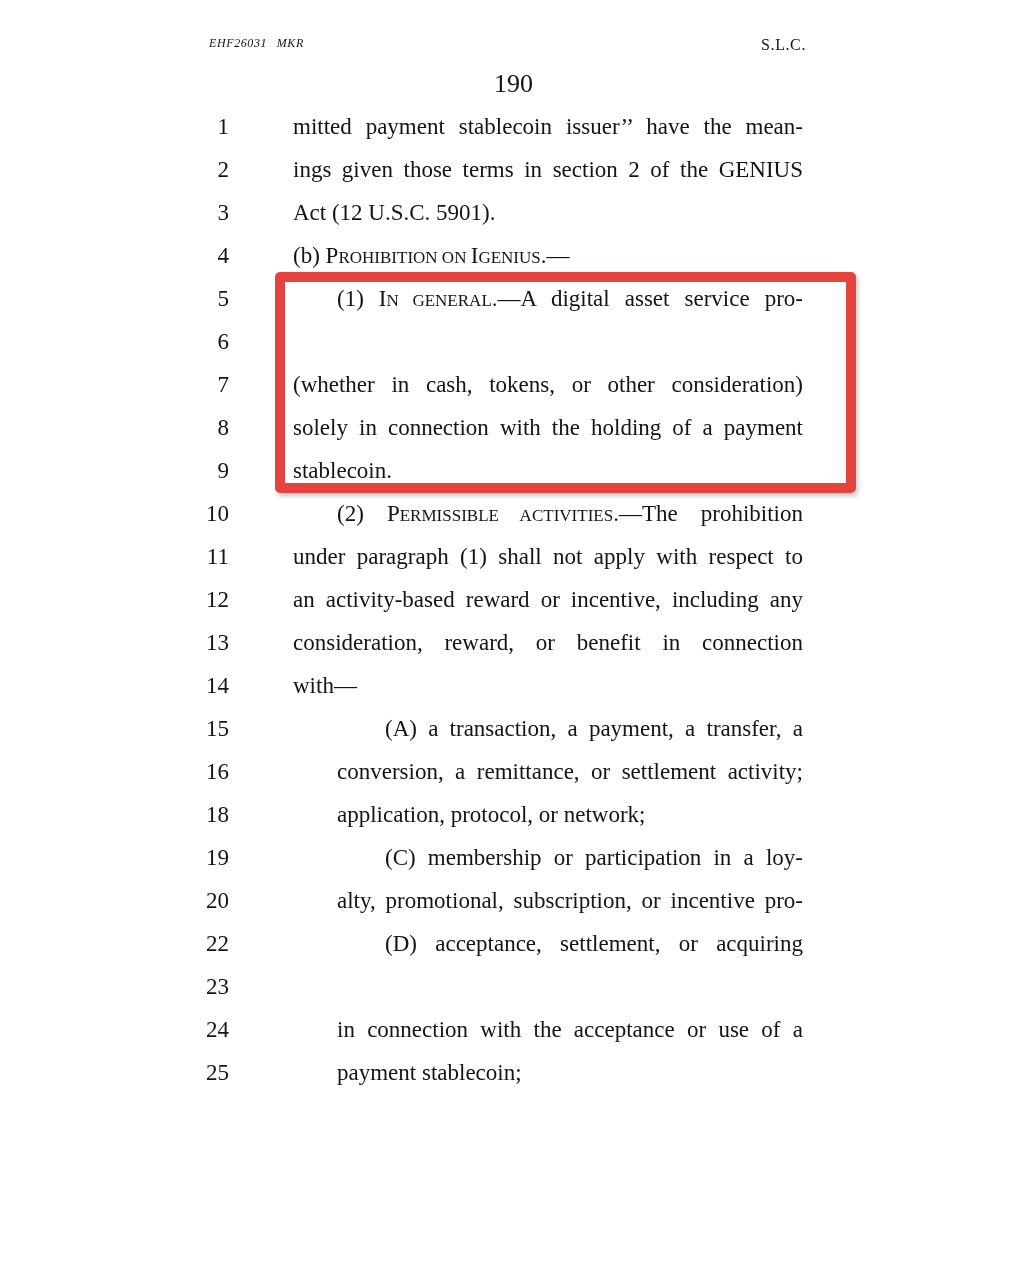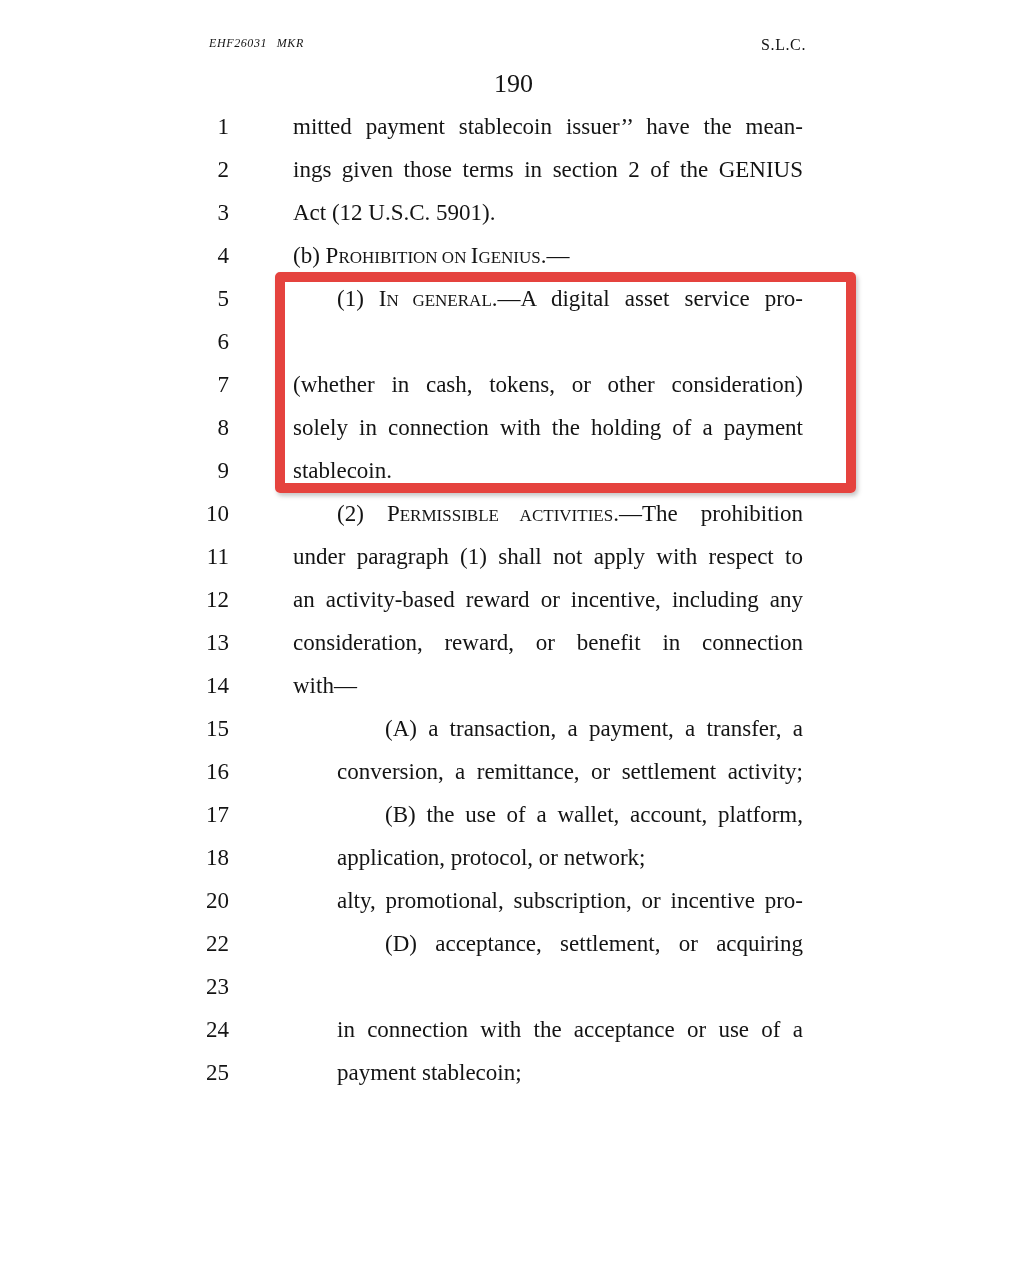--- a/index.html
+++ b/index.html
@@ -109,26 +109,26 @@
       </div>
       <div class="line-row">
         <span class="num">15</span>
         <div class="txt ind2 jst"><span class="reg">(A) a transaction, a payment, a transfer, a</span></div>
       </div>
       <div class="line-row">
         <span class="num">16</span>
         <div class="txt ind1 jst"><span class="reg">conversion, a remittance, or settlement activity;</span></div>
       </div>
       <div class="line-row">
-        <span class="num">17</span>
-        <div class="txt ind2 jst"><span class="reg">(B) the use of a wallet, account, platform,</span></div>
+        <span class="num">18</span>
+        <div class="txt ind1 lft"><span class="reg">application, protocol, or network;</span></div>
       </div>
       <div class="line-row">
-        <span class="num">18</span>
-        <div class="txt ind1 lft"><span class="reg">application, protocol, or network;</span></div>
+        <span class="num">19</span>
+        <div class="txt ind2 jst"><span class="reg">(C) membership or participation in a loy-</span></div>
       </div>
       <div class="line-row">
         <span class="num">20</span>
         <div class="txt ind1 jst"><span class="reg">alty, promotional, subscription, or incentive pro-</span></div>
       </div>
       <div class="line-row">
         <span class="num">22</span>
         <div class="txt ind2 jst"><span class="reg">(D) acceptance, settlement, or acquiring</span></div>
       </div>
       <div class="line-row">

